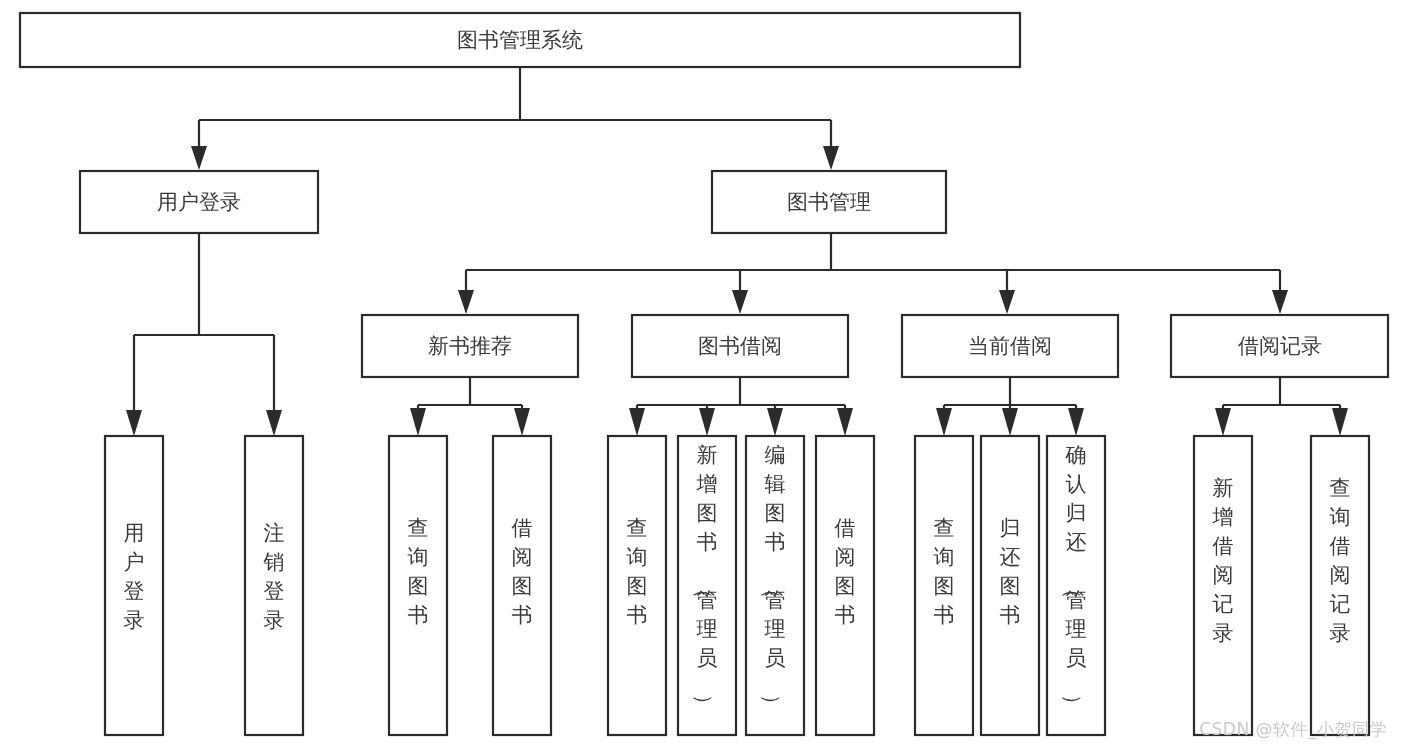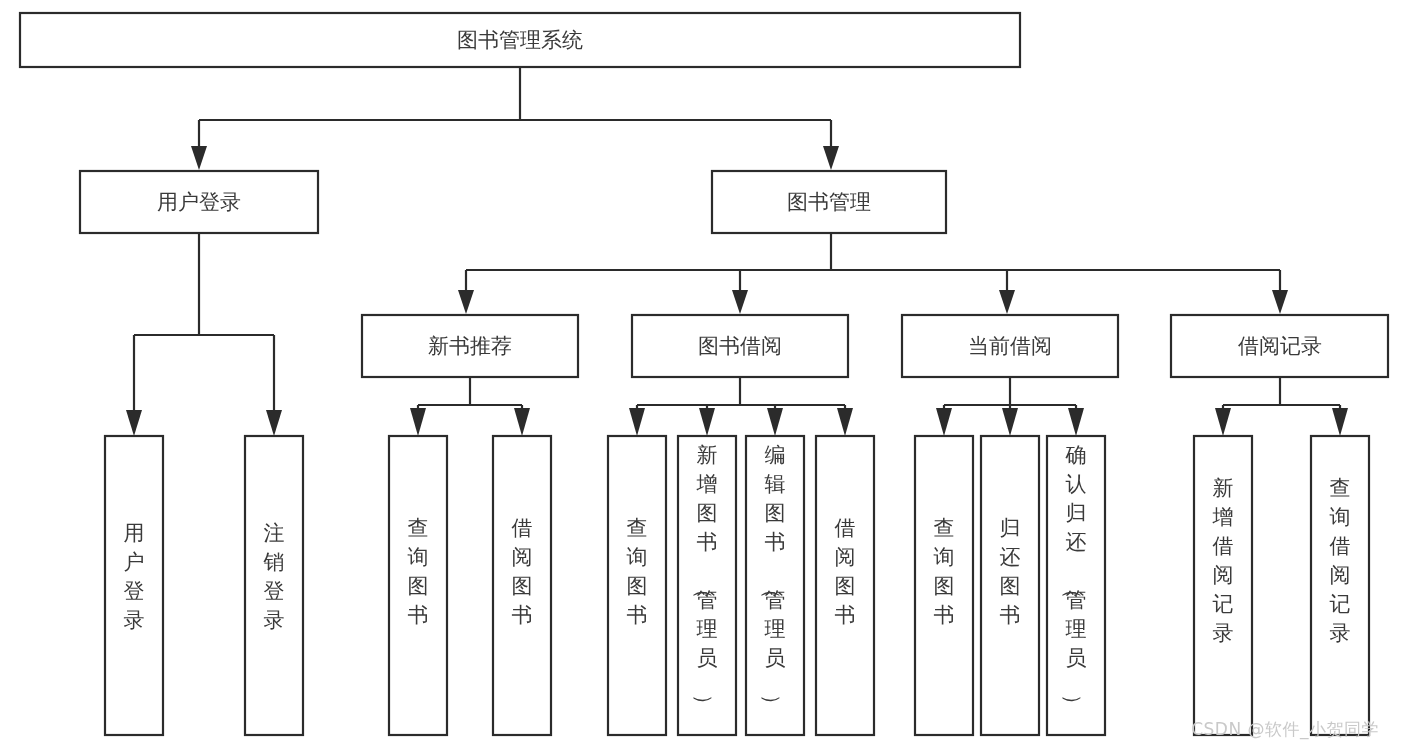--- a/index.html
+++ b/index.html
@@ -50,21 +50,21 @@
     dominant-baseline: middle;
   }
   .node-label-v {
     font-family: "DejaVu Sans", "Liberation Sans", sans-serif;
     font-size: 21px;
     fill: #3a3a3a;
     text-anchor: middle;
   }
   .watermark-text {
     position: absolute;
-    right: 26px;
+    right: 18px;
     bottom: 6px;
     font-family: "DejaVu Sans", "Liberation Sans", sans-serif;
     font-size: 17px;
     color: #c9c9c9;
     letter-spacing: 0.5px;
     white-space: nowrap;
     pointer-events: none;
   }
 </style>
 </head>

